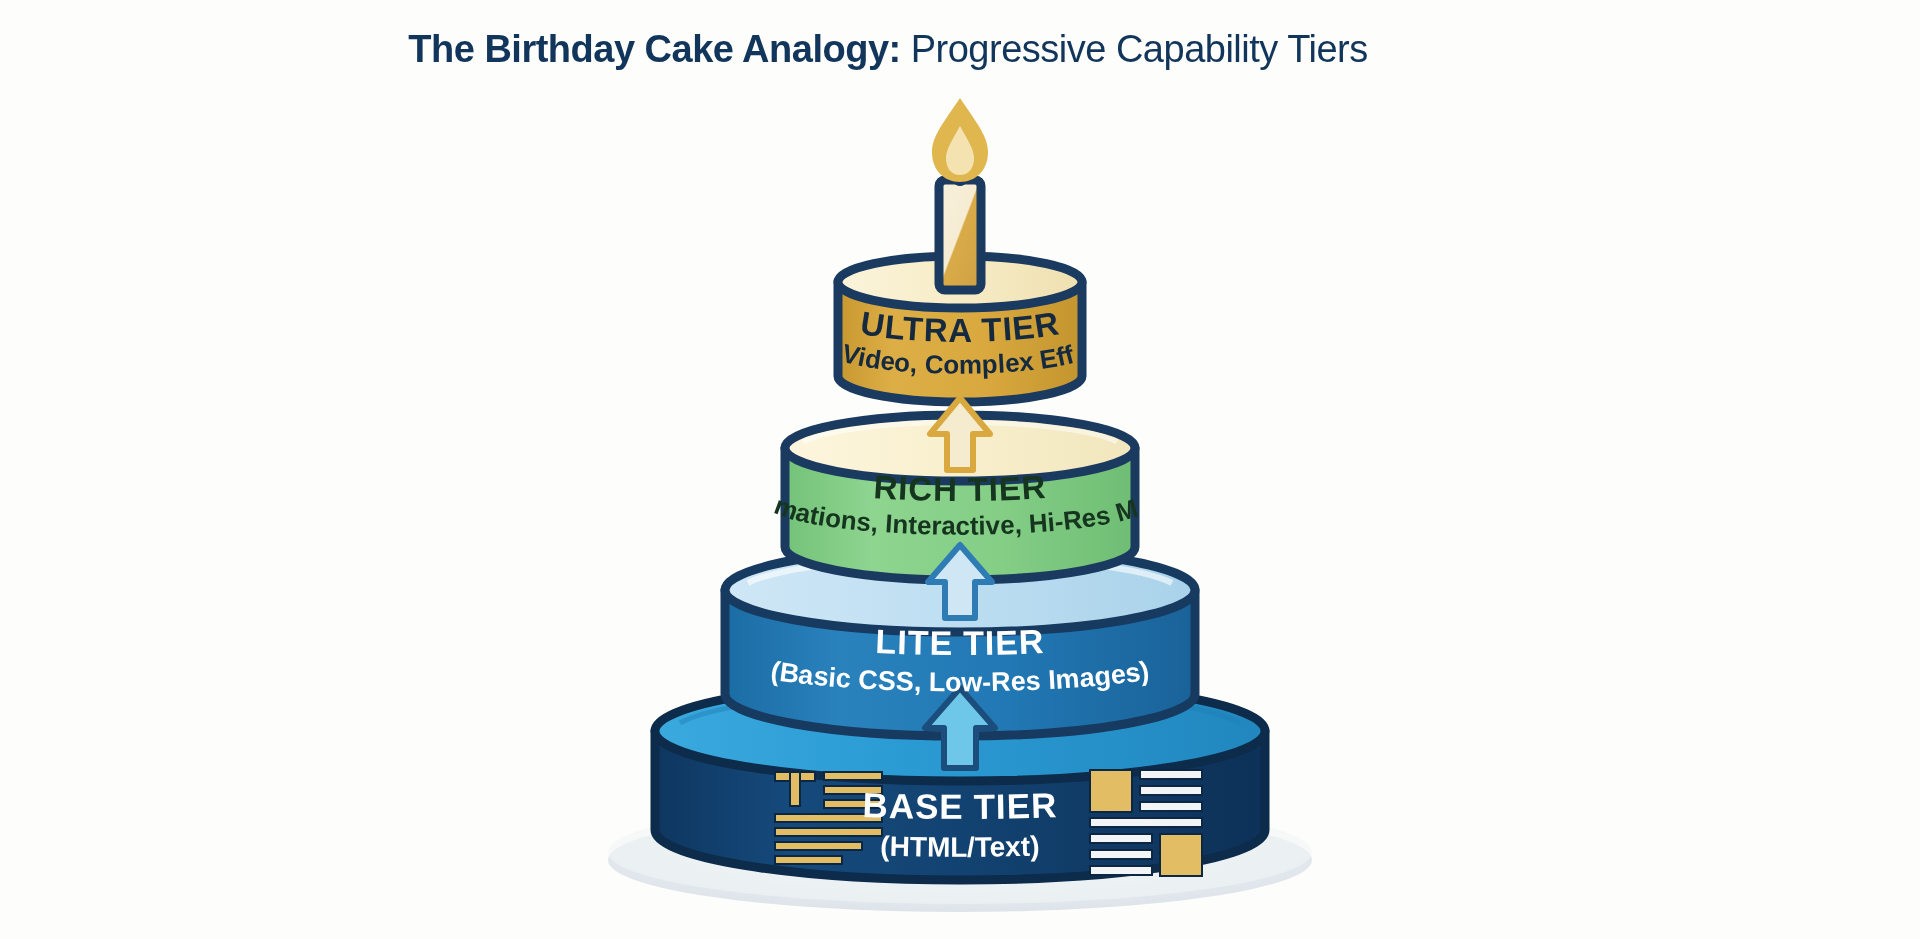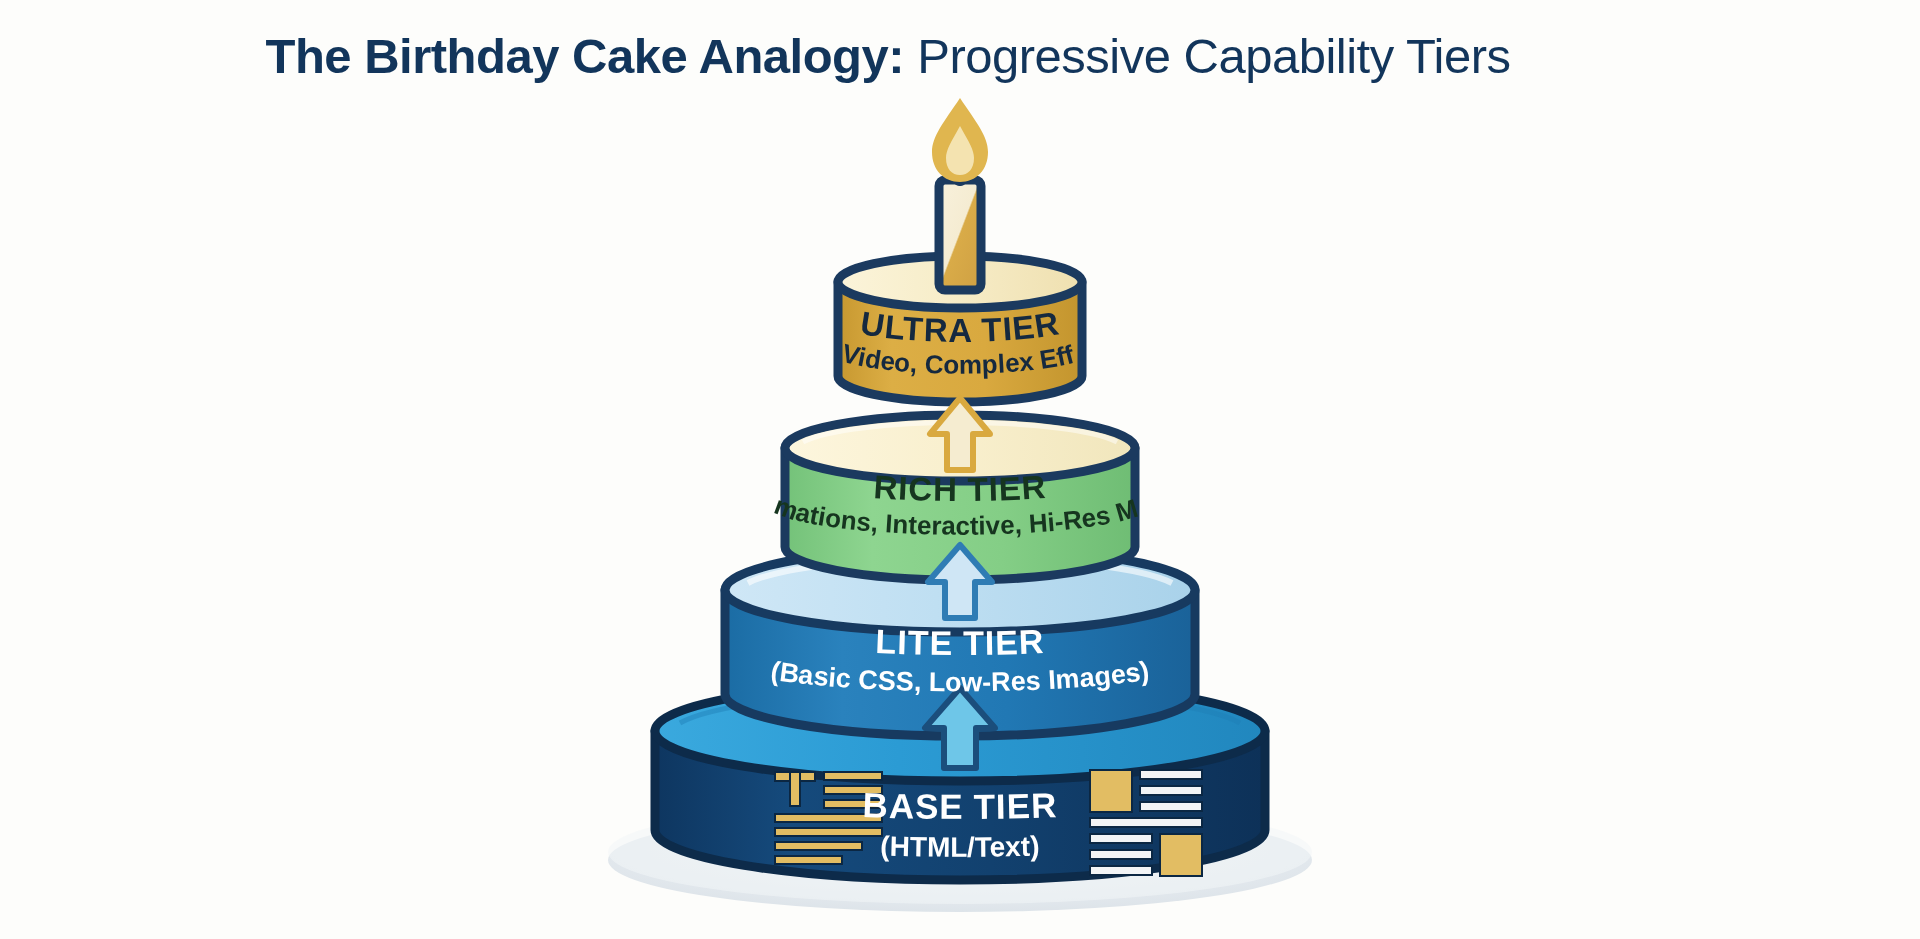--- a/index.html
+++ b/index.html
@@ -18,21 +18,21 @@
     background: #fdfdfb;
     overflow: hidden;
   }
   #title {
     position: absolute;
     top: 28px;
     left: 0;
     width: 1776px;
     text-align: center;
     font-family: "Liberation Sans", sans-serif;
-    font-size: 49px;
+    font-size: 38px;
     letter-spacing: -0.5px;
     color: #12355b;
     white-space: nowrap;
   }
   #title .t-bold { font-weight: bold; }
   #title .t-light { font-weight: normal; }
 
   #cake-svg {
     position: absolute;
     left: 0;

